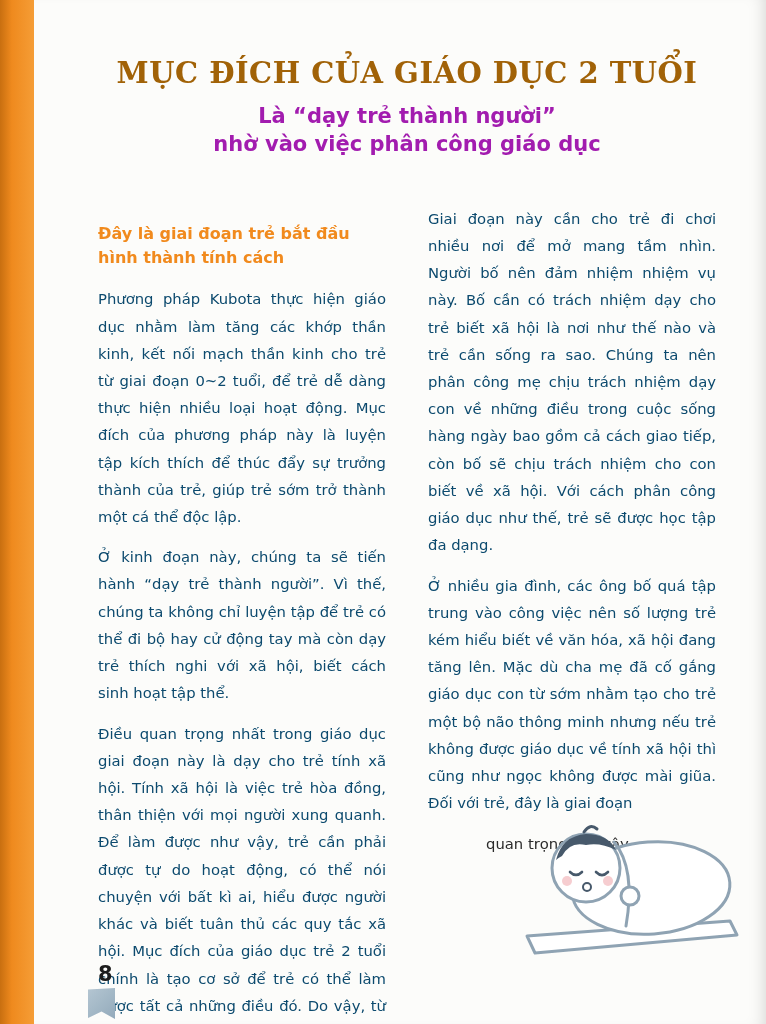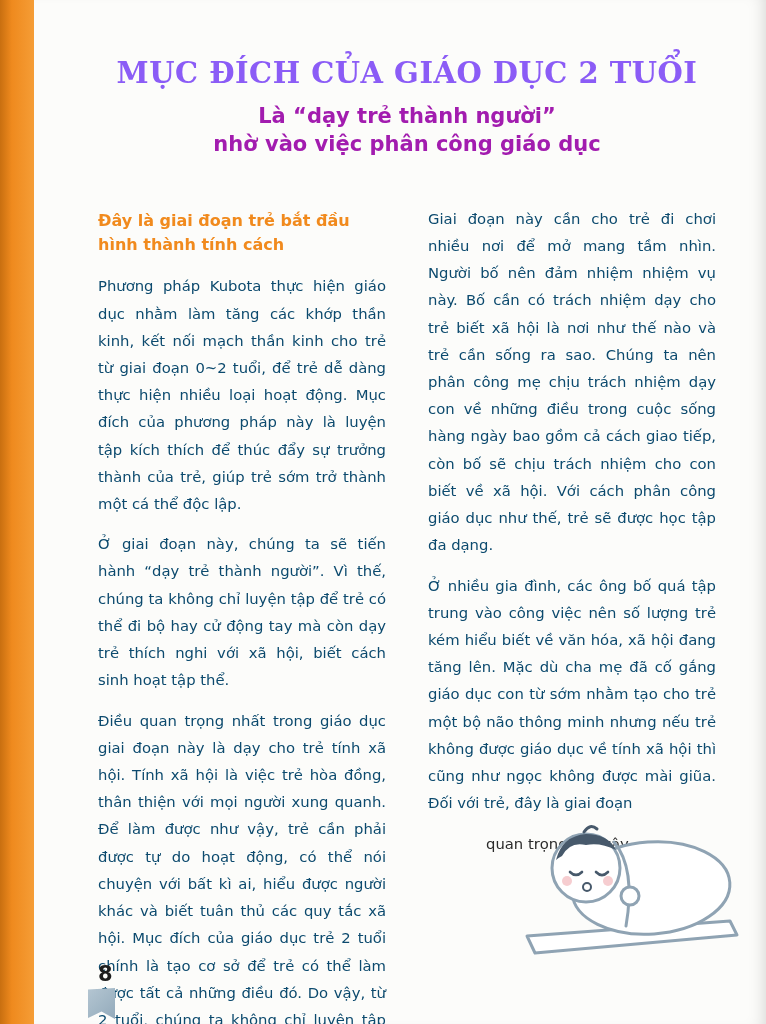--- a/index.html
+++ b/index.html
@@ -16,32 +16,32 @@
   .spine{
     position:absolute;left:0;top:0;width:34px;height:100%;
     background:linear-gradient(to right,#c86f10,#ef8a1e 35%,#f59d36);
   }
   .content{
     position:absolute;left:34px;top:0;right:0;bottom:0;
     padding:56px 50px 0 64px;box-sizing:border-box;
   }
   .title{
     font-family:"DejaVu Serif",serif;font-weight:bold;
-    font-size:29px;color:#8b5cf6;text-align:center;
+    font-size:29px;color:#a16207;text-align:center;
     letter-spacing:.5px;margin:0 0 12px 0;
   }
   .subtitle{
     text-align:center;color:#a21caf;font-weight:bold;
     font-size:21px;line-height:1.35;margin:0 0 46px 0;
   }
   .columns{display:flex;gap:42px;}
   .col{flex:1;min-width:0;}
   .col-heading{
     color:#f18a1d;font-size:16px;font-weight:bold;
-    line-height:1.55;margin:4px 0 14px 0;
+    line-height:1.55;margin:17px 0 14px 0;
   }
   .body-par{
     font-size:14.8px;line-height:1.84;color:#0c4a6e;
     text-align:justify;margin:0 0 13px 0;
   }
   .closing-line{
     font-size:14.8px;line-height:1.84;color:#2b2b2b;
     margin:0;padding-left:58px;
   }
   .baby{
@@ -72,21 +72,21 @@
     <div class="subtitle">
       <div>Là “dạy trẻ thành người”</div>
       <div>nhờ vào việc phân công giáo dục</div>
     </div>
 
     <div class="columns">
 
       <div class="col">
         <h3 class="col-heading">Đây là giai đoạn trẻ bắt đầu hình thành tính cách</h3>
         <p class="body-par">Phương pháp Kubota thực hiện giáo dục nhằm làm tăng các khớp thần kinh, kết nối mạch thần kinh cho trẻ từ giai đoạn 0~2 tuổi, để trẻ dễ dàng thực hiện nhiều loại hoạt động. Mục đích của phương pháp này là luyện tập kích thích để thúc đẩy sự trưởng thành của trẻ, giúp trẻ sớm trở thành một cá thể độc lập.</p>
-        <p class="body-par">Ở giai đoạn này, chúng ta sẽ tiến hành “dạy trẻ thành người”. Vì thế, chúng ta không chỉ luyện tập để trẻ có thể đi bộ hay cử động tay mà còn dạy trẻ thích nghi với xã hội, biết cách sinh hoạt tập thể.</p>
+        <p class="body-par">Ở kinh đoạn này, chúng ta sẽ tiến hành “dạy trẻ thành người”. Vì thế, chúng ta không chỉ luyện tập để trẻ có thể đi bộ hay cử động tay mà còn dạy trẻ thích nghi với xã hội, biết cách sinh hoạt tập thể.</p>
         <p class="body-par">Điều quan trọng nhất trong giáo dục giai đoạn này là dạy cho trẻ tính xã hội. Tính xã hội là việc trẻ hòa đồng, thân thiện với mọi người xung quanh. Để làm được như vậy, trẻ cần phải được tự do hoạt động, có thể nói chuyện với bất kì ai, hiểu được người khác và biết tuân thủ các quy tắc xã hội. Mục đích của giáo dục trẻ 2 tuổi chính là tạo cơ sở để trẻ có thể làm được tất cả những điều đó. Do vậy, từ 2 tuổi, chúng ta không chỉ luyện tập cho trẻ ở nhà mà còn cần dẫn trẻ đến những nơi có nhiều trẻ con cùng lứa tuổi như công viên để giúp trẻ hòa nhập.</p>
       </div>
 
       <div class="col">
         <p class="body-par">Giai đoạn này cần cho trẻ đi chơi nhiều nơi để mở mang tầm nhìn. Người bố nên đảm nhiệm nhiệm vụ này. Bố cần có trách nhiệm dạy cho trẻ biết xã hội là nơi như thế nào và trẻ cần sống ra sao. Chúng ta nên phân công mẹ chịu trách nhiệm dạy con về những điều trong cuộc sống hàng ngày bao gồm cả cách giao tiếp, còn bố sẽ chịu trách nhiệm cho con biết về xã hội. Với cách phân công giáo dục như thế, trẻ sẽ được học tập đa dạng.</p>
         <p class="body-par">Ở nhiều gia đình, các ông bố quá tập trung vào công việc nên số lượng trẻ kém hiểu biết về văn hóa, xã hội đang tăng lên. Mặc dù cha mẹ đã cố gắng giáo dục con từ sớm nhằm tạo cho trẻ một bộ não thông minh nhưng nếu trẻ không được giáo dục về tính xã hội thì cũng như ngọc không được mài giũa. Đối với trẻ, đây là giai đoạn</p>
         <p class="closing-line">quan trọng. Do vậy,</p>
       </div>
 
     </div>

